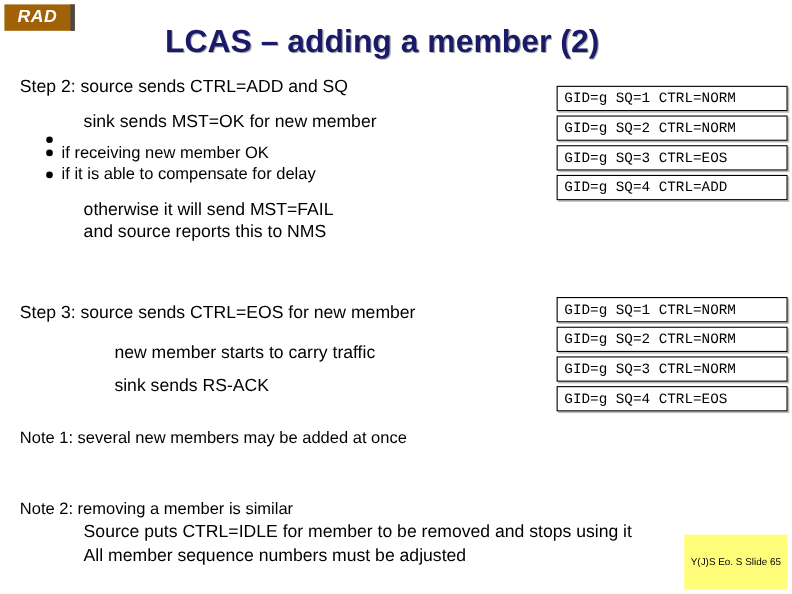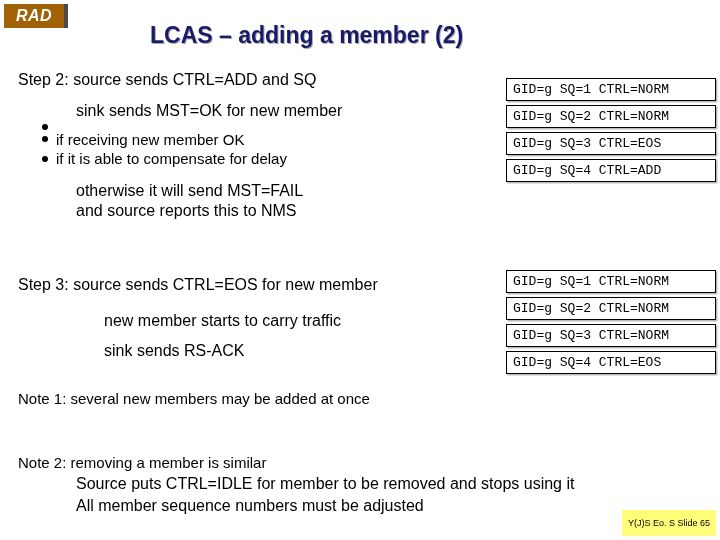--- a/index.html
+++ b/index.html
@@ -11,21 +11,21 @@
     width: 64px; height: 24px;
     background: #a16207; color: #fff;
     font-weight: bold; font-style: italic; font-size: 16px;
     display: flex; align-items: center; justify-content: center;
     border-right: 4px solid #4a4a4a;
     letter-spacing: 0.5px;
   }
 
   .title {
     position: absolute; top: 22px; left: 150px;
-    font-size: 23px; font-weight: bold; color: #1a1a6a;
+    font-size: 29px; font-weight: bold; color: #1a1a6a;
     text-shadow: 1px 1px 0 #aaa;
   }
 
   .slide { position: absolute; left: 18px; top: 70px; right: 10px; font-size: 15px; line-height: 1.3; }
 
   .step2-head { font-size: 16px; margin-bottom: 10px; }
   .sink-block { margin-left: 58px; font-size: 16px; }
   .bullets { margin-left: 24px; margin-top: 2px; }
   .bullets .row { display: flex; align-items: center; gap: 8px; font-size: 15px; }
   .dot { width: 6px; height: 6px; border-radius: 50%; background: #000; flex: none; }
@@ -42,21 +42,21 @@
 
   .step3-head { position: absolute; left: 18px; top: 276px; font-size: 16px; }
   .step3-block { position: absolute; left: 104px; top: 306px; font-size: 16px; line-height: 1.9; }
 
   .note1 { position: absolute; left: 18px; top: 390px; font-size: 15px; }
   .note2 { position: absolute; left: 18px; top: 423px; font-size: 15px; margin-top: 31px; }
   .note2-body { margin-left: 58px; font-size: 16px; line-height: 1.35; margin-top: 2px; }
 
   .footer {
     position: absolute; right: 4px; bottom: 4px;
-    background: #fffd7a; font-size: 9px; padding: 8px 6px;
+    background: #fffd7a; font-size: 9px; padding: 20px 6px;
     font-family: Arial, sans-serif;
   }
 </style>
 </head>
 <body>
 
 <div class="logo">RAD</div>
 
 <div class="title">LCAS – adding a member (2)</div>
 

